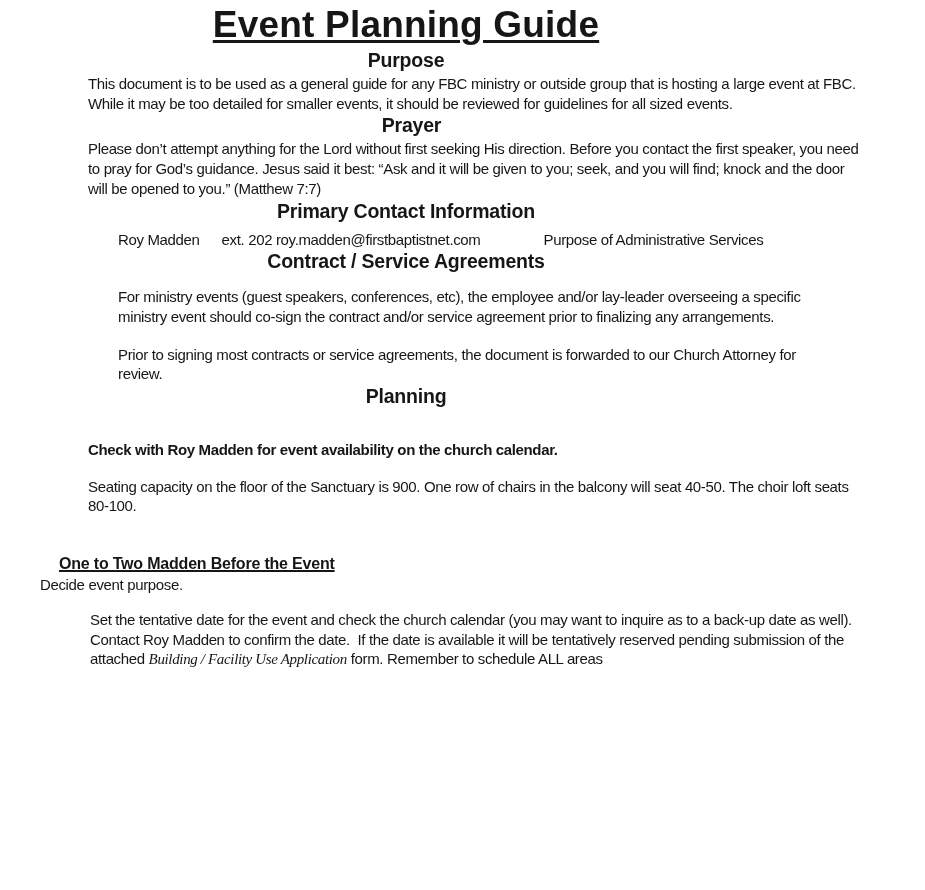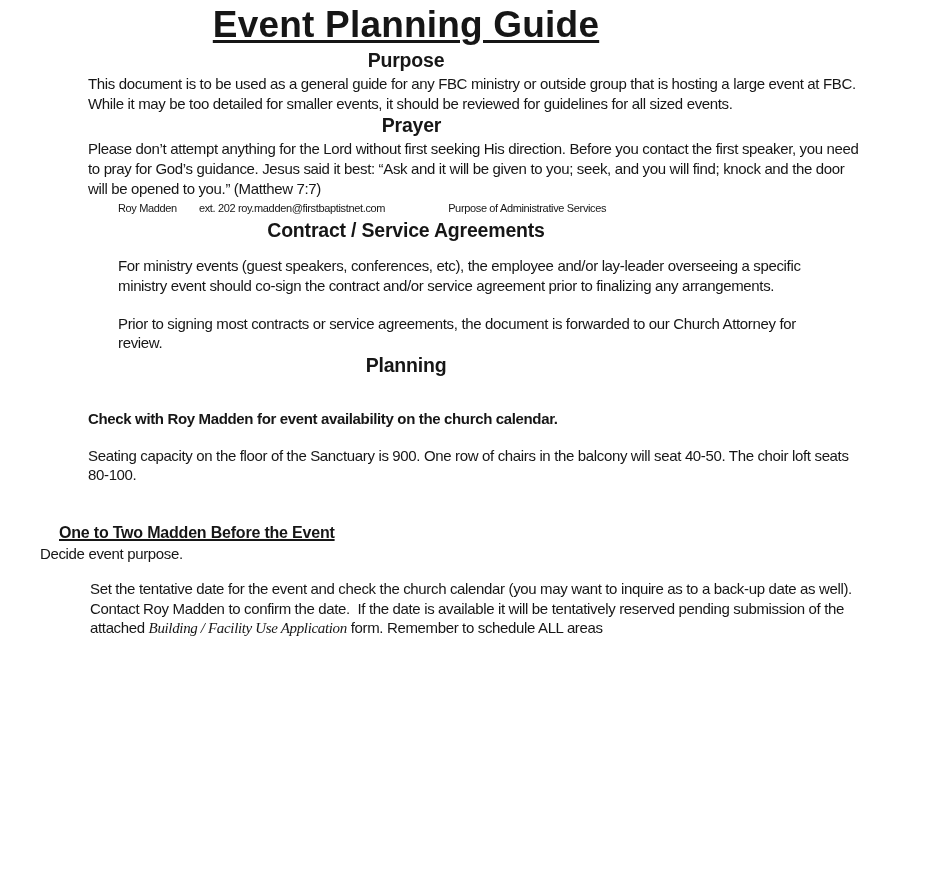--- a/index.html
+++ b/index.html
@@ -47,22 +47,22 @@
   .indent-text { margin-left: 118px; width: 712px; }
   .tl-body     { margin-left: 59px;  width: 805px; }
   .tl-indent   { margin-left: 90px;  width: 778px; }
 
   
   .h-purpose   { margin-top: 17px; }
   .p-purpose   { margin-top: 2px; }
   .h-prayer    { margin-top: 36px; padding-left: 11px; }
   .p-prayer    { margin-top: 2px; }
   .h-contact   { margin-top: 32px; }
-  .contact-row { margin-top: 0; margin-left: 118px; display: flex; align-items: baseline;
-                 font-size: 11px; line-height: 19.7px; letter-spacing: -0.35px; }
+  .contact-row { margin-top: 7px; margin-left: 118px; display: flex; align-items: baseline;
+                 font-size: 15px; line-height: 19.7px; letter-spacing: -0.35px; }
   .contact-row .gap-1 { width: 22px; }
   .contact-row .gap-2 { width: 63px; }
   .h-contracts { margin-top: 36px; }
   .p-contracts { margin-top: 2px; }
   .p-con-ind1  { margin-top: 14px; }
   .p-con-ind2  { margin-top: 18px; }
   .h-planning  { margin-top: 34px; }
   .p-plan-1    { margin-top: 32px; font-weight: bold; }
   .p-plan-2    { margin-top: 17px; }
   .h-timeline  {
@@ -89,20 +89,21 @@
     <h2 class="center-heading h-purpose">Purpose</h2>
     <p class="body-text p-purpose">This document is to be used as a general guide for any FBC ministry or outside group that is hosting a large event at FBC. While it may be too detailed for smaller events, it should be reviewed for guidelines for all sized events.</p>
   </section>
 
   <section>
     <h2 class="center-heading h-prayer">Prayer</h2>
     <p class="body-text p-prayer">Please don’t attempt anything for the Lord without first seeking His direction. Before you contact the first speaker, you need to pray for God’s guidance. Jesus said it best: “Ask and it will be given to you; seek, and you will find; knock and the door will be opened to you.” (Matthew 7:7)</p>
   </section>
 
   <section>
+    <h2 class="center-heading h-contact">Primary Contact Information</h2>
     <div class="contact-row">
       <span>Roy Madden</span>
       <span class="gap-1"></span>
       <span>ext. 202 roy.madden@firstbaptistnet.com</span>
       <span class="gap-2"></span>
       <span>Purpose of Administrative Services</span>
     </div>
   </section>
 
   <section>

